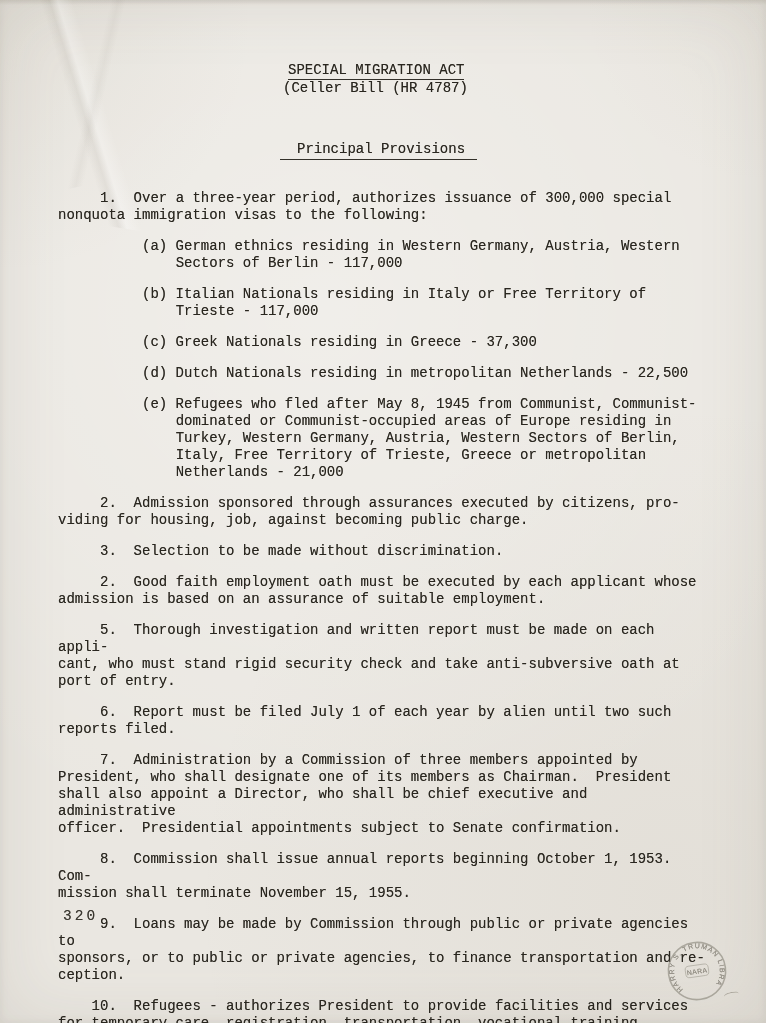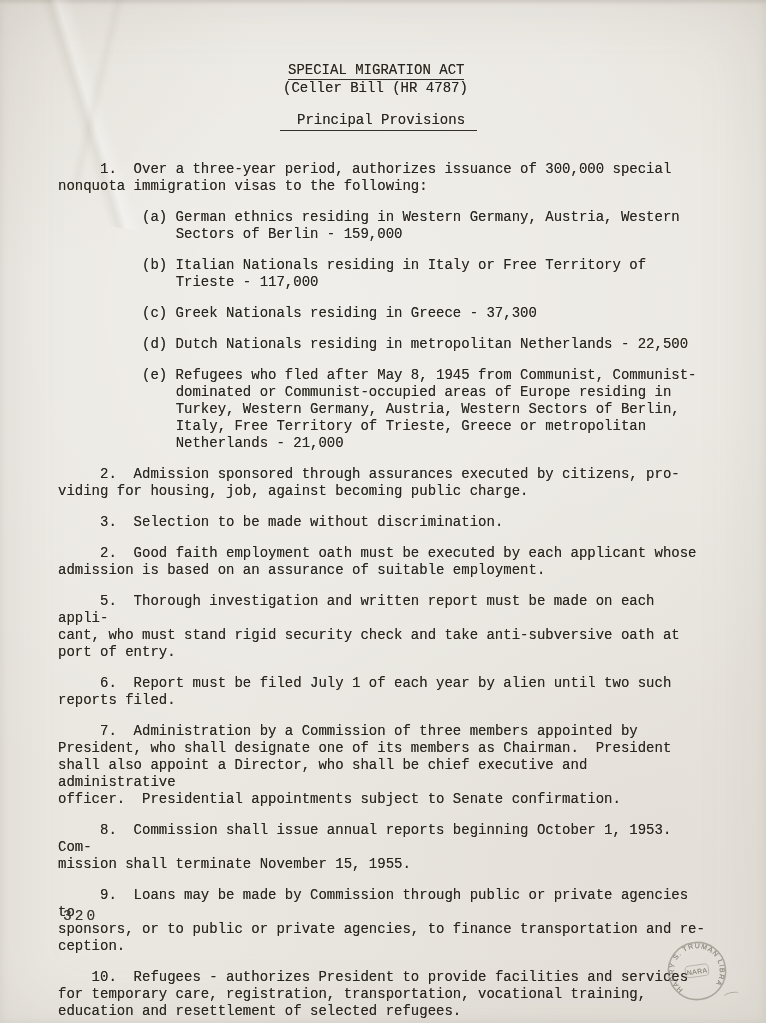--- a/index.html
+++ b/index.html
@@ -29,21 +29,21 @@
     background:linear-gradient(64deg, rgba(0,0,0,0) 46%, rgba(92,85,72,0.07) 49%, rgba(255,255,255,0.28) 51.5%, rgba(0,0,0,0) 56%);}
   .crease2{position:absolute;left:10px;top:-20px;width:180px;height:200px;
     transform:rotate(-12deg);pointer-events:none;
     background:linear-gradient(115deg, rgba(0,0,0,0) 47%, rgba(92,85,72,0.05) 50%, rgba(0,0,0,0) 53%);}
   .content{position:absolute;left:0;top:0;right:0;bottom:0;padding:62px 56px 0 58px;border-radius:22px;}
   .title-wrap{margin-left:230px;}
   .doc-title{display:inline-block;border-bottom:1.7px solid #33302a;white-space:pre;}
   .doc-subtitle{white-space:pre;margin-left:-5px;}
   .heading-wrap{margin-top:15px;margin-left:222px;}
   .section-heading{display:inline-block;white-space:pre;
-    padding:0 12px 1px 17px;border-bottom:1.7px solid #33302a;}
+    padding:0 12px 1px 17px;border-bottom:1.7px solid #33302a;margin-top:29px;}
   .block{white-space:pre-wrap;margin:14px 0 0 0;}
   .block.first{margin-top:30px;}
   .page-number{position:absolute;left:63px;top:908px;font-size:14.5px;letter-spacing:3px;color:#3b3831;}
   .stamp{position:absolute;left:664px;top:938px;width:66px;height:66px;
     transform:rotate(-8deg);opacity:0.82;}
   .pencil-mark{position:absolute;left:724px;top:992px;width:15px;height:5px;
     border-top:1.2px solid rgba(128,122,110,0.55);border-radius:50%;transform:rotate(-12deg);}
 </style>
 </head>
 <body>
@@ -60,21 +60,21 @@
         <div class="doc-subtitle">(Celler Bill (HR 4787)</div>
       </div>
       <div class="heading-wrap">
         <span class="section-heading">Principal Provisions</span>
       </div>
     </div>
 
     <div class="block first">     1.  Over a three-year period, authorizes issuance of 300,000 special
 nonquota immigration visas to the following:</div>
     <div class="block">          (a) German ethnics residing in Western Germany, Austria, Western
-              Sectors of Berlin - 159,000</div>
+              Sectors of Berlin - 117,000</div>
     <div class="block">          (b) Italian Nationals residing in Italy or Free Territory of
               Trieste - 117,000</div>
     <div class="block">          (c) Greek Nationals residing in Greece - 37,300</div>
     <div class="block">          (d) Dutch Nationals residing in metropolitan Netherlands - 22,500</div>
     <div class="block">          (e) Refugees who fled after May 8, 1945 from Communist, Communist-
               dominated or Communist-occupied areas of Europe residing in
               Turkey, Western Germany, Austria, Western Sectors of Berlin,
               Italy, Free Territory of Trieste, Greece or metropolitan
               Netherlands - 21,000</div>
     <div class="block">     2.  Admission sponsored through assurances executed by citizens, pro-

